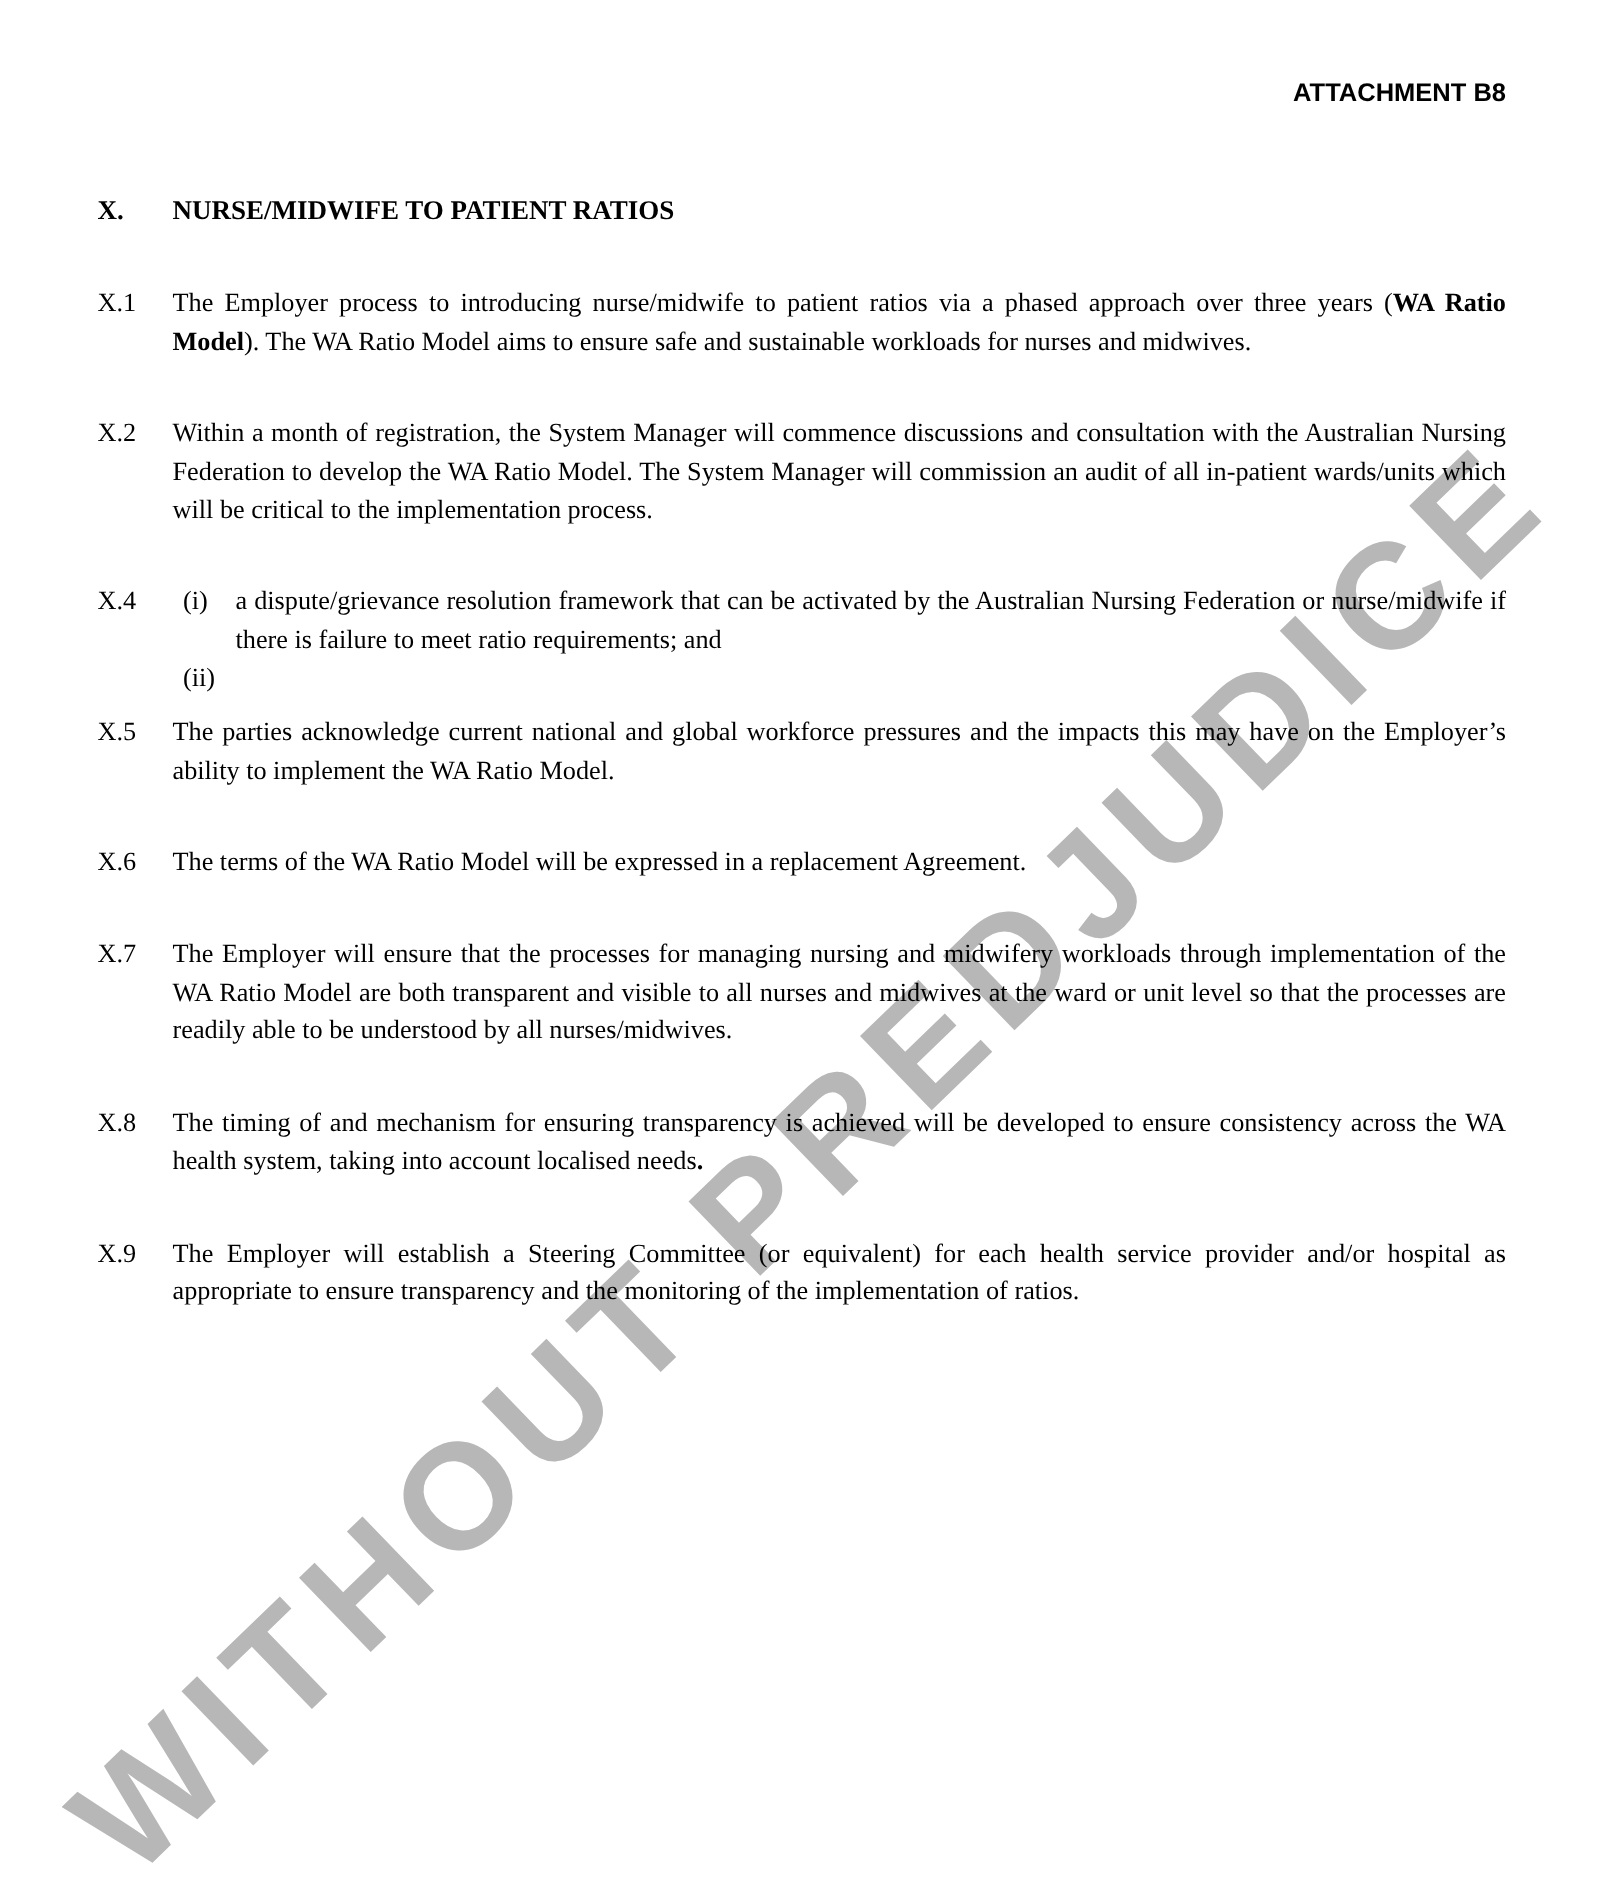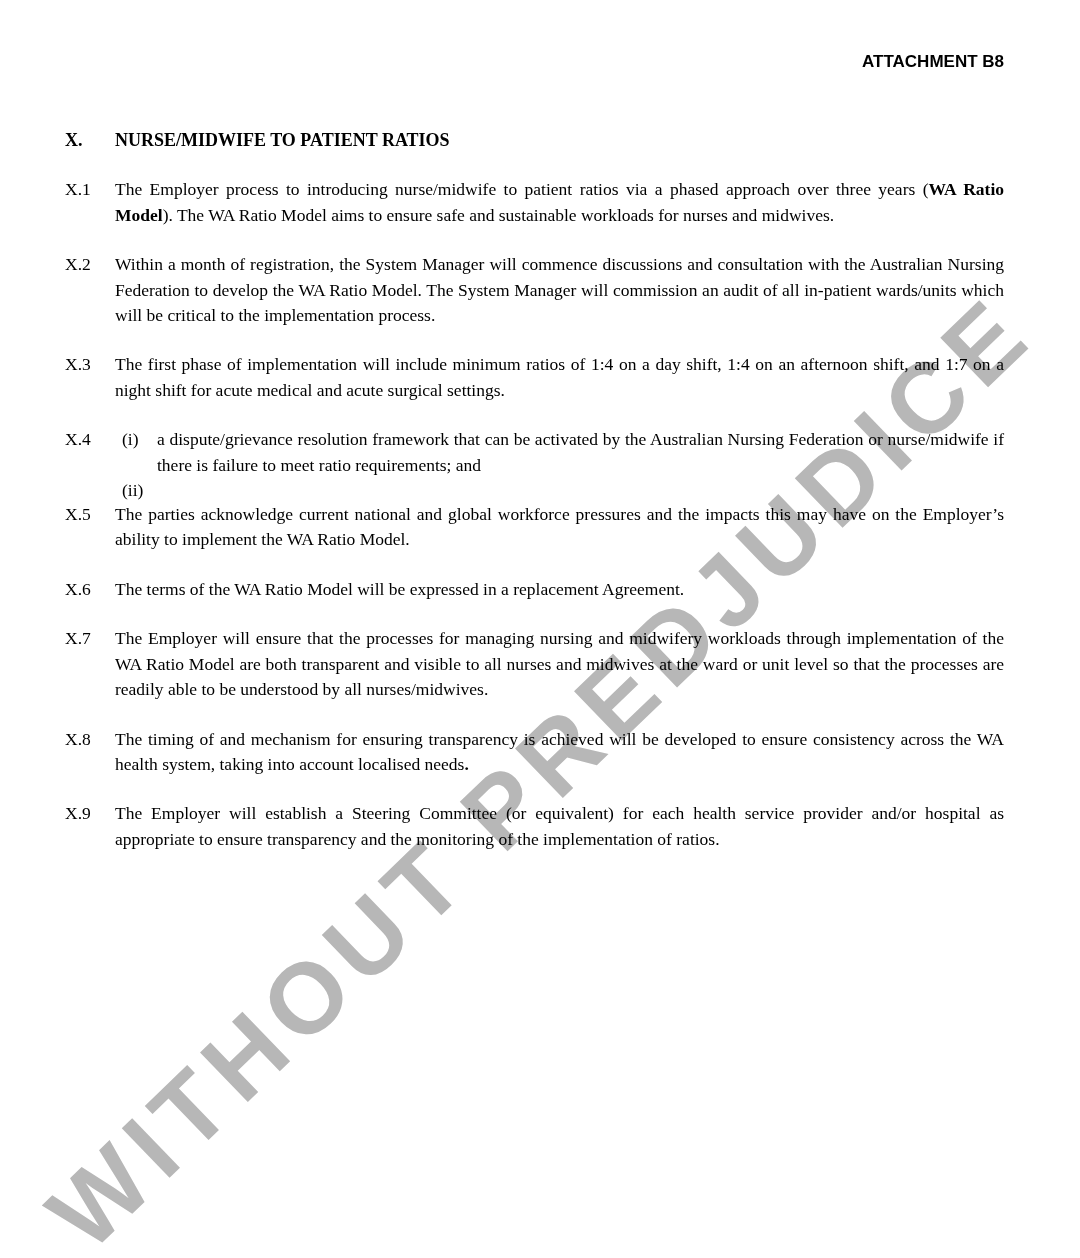--- a/index.html
+++ b/index.html
@@ -50,20 +50,21 @@
     line-height: 25.4px;
     margin-bottom: 24px;
   }
   .section-heading .num { position: absolute; left: 0; top: 0; }
   .clause {
     position: relative;
     padding-left: 50px;
     font-size: 17.5px;
     line-height: 25.4px;
     margin-bottom: 24px;
+    margin-top: 36px;
   }
   .clause-num { position: absolute; left: 0; top: 0; }
   .clause-text { text-align: justify; }
   .subitems { margin-top: 24px; }
   .subitem {
     position: relative;
     padding-left: 42px;
     text-align: justify;
   }
   .subitem-marker { position: absolute; left: 7px; top: 0; }
@@ -86,24 +87,20 @@
     <div id="clauses">
         <div class="clause">
           <span class="clause-num">X.1</span>
           <div class="clause-text"><span>The Employer process to introducing nurse/midwife to patient ratios via a phased approach over three years (</span><span class="b">WA Ratio Model</span><span>). The WA Ratio Model aims to ensure safe and sustainable workloads for nurses and midwives.</span></div>
         </div>
         <div class="clause">
           <span class="clause-num">X.2</span>
           <div class="clause-text"><span>Within a month of registration, the System Manager will commence discussions and consultation with the Australian Nursing Federation to develop the WA Ratio Model.  The System Manager will commission an audit of all in-patient wards/units which will be critical to the implementation process.</span></div>
         </div>
         <div class="clause">
-          <span class="clause-num">X.3</span>
-          <div class="clause-text"><span>The first phase of implementation will include minimum ratios of 1:4 on a day shift, 1:4 on an afternoon shift, and 1:7 on a night shift for acute medical and acute surgical settings.</span></div>
-        </div>
-        <div class="clause">
           <span class="clause-num">X.4</span>
           <div class="subitems">
             <div class="subitem"><span class="subitem-marker">(i)</span><span><span>a dispute/grievance resolution framework that can be activated by the Australian Nursing Federation or nurse/midwife if there is failure to meet ratio requirements; and</span></span></div>
             <div class="subitem"><span class="subitem-marker">(ii)</span></div>
           </div>
         </div>
         <div class="clause">
           <span class="clause-num">X.5</span>
           <div class="clause-text"><span>The parties acknowledge current national and global workforce pressures and the impacts this may have on the Employer’s ability to implement the WA Ratio Model.</span></div>
         </div>

